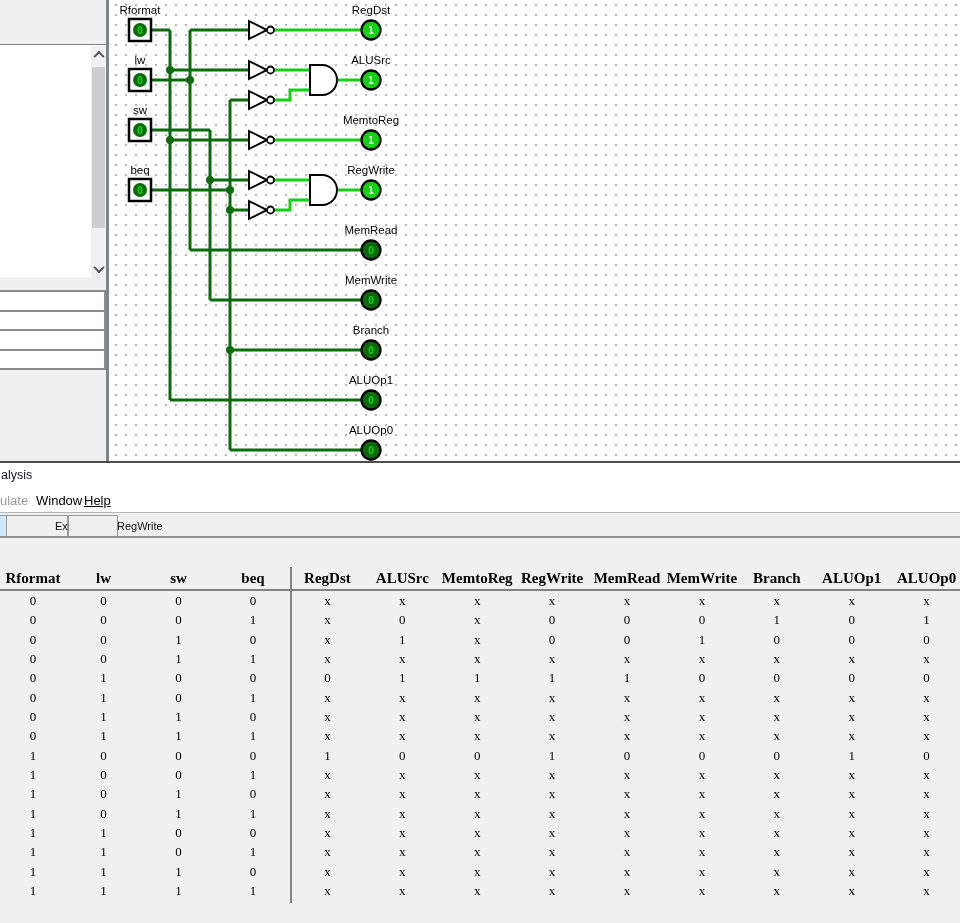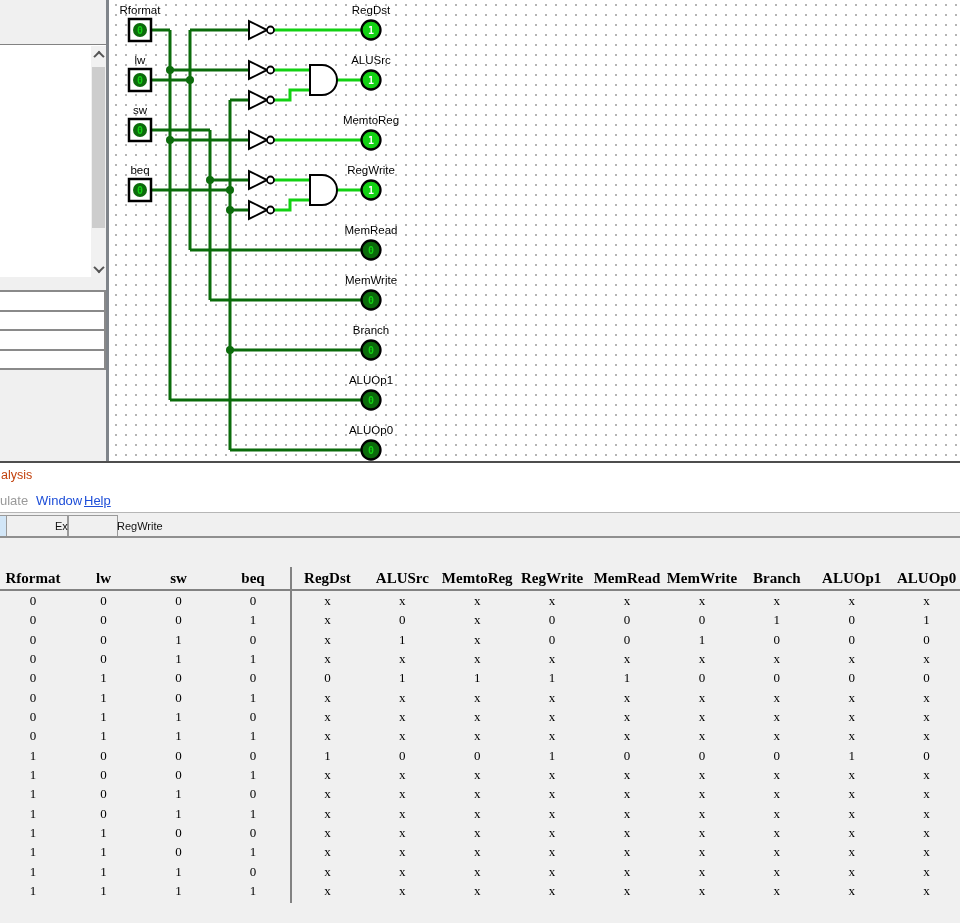--- a/index.html
+++ b/index.html
@@ -24,22 +24,22 @@
   .chev.dn{transform:rotate(225deg) translate(1px,1px);}
   #sb-thumb{position:absolute;left:1px;top:21px;width:13px;height:161px;background:#cdcdcd;}
   #attr-header{left:0;top:277px;width:106px;height:13px;background:#f0f0f0;border-bottom:2px solid #8a8a8a;}
   #attr-rows{left:0;top:292px;width:104px;background:#fff;border-right:2px solid #8a8a8a;}
   .attr-row{height:17.5px;border-bottom:2px solid #8a8a8a;background:#fff;}
 
   #top-separator{left:0;top:461px;width:960px;height:2px;background:#4e4e4e;}
 
   
   #bottom-window{left:0;top:463px;width:960px;height:460px;background:#fff;}
-  #ca-title{left:1px;top:5px;font-size:12.5px;color:#c2410c;}
-  .menu-item{position:absolute;top:30px;font-size:13px;color:#1d4ed8;cursor:default;}
+  #ca-title{left:1px;top:5px;font-size:12.5px;color:#0f172a;}
+  .menu-item{position:absolute;top:30px;font-size:13px;color:#000000;cursor:default;}
   .menu-item.disabled{color:#9a9a9a;}
   #menu-simulate{left:0;}
   #menu-window{left:36px;}
   #menu-help{left:84px;text-decoration:underline;}
 
   #tab-band{left:0;top:49px;width:960px;height:26px;box-sizing:border-box;background:#f0f0f0;
     border-top:1px solid #b6b6b6;border-bottom:2px solid #8f8f8f;}
   .tab{position:absolute;top:2px;height:21px;box-sizing:border-box;border:1px solid #9a9a9a;border-bottom:none;
     background:#f0f0f0;font-size:11px;line-height:20px;text-align:center;color:#111;padding-left:48px;}
   #tab-sliver{left:0;width:4px;background:#d2e6f7;border-left:none;}

